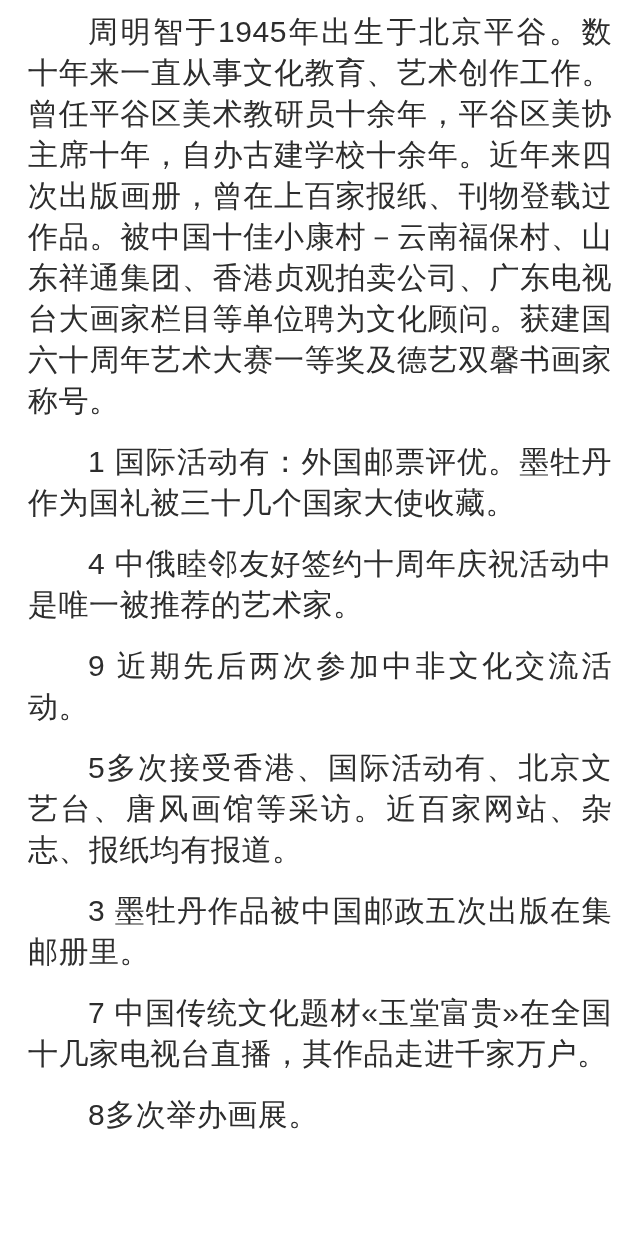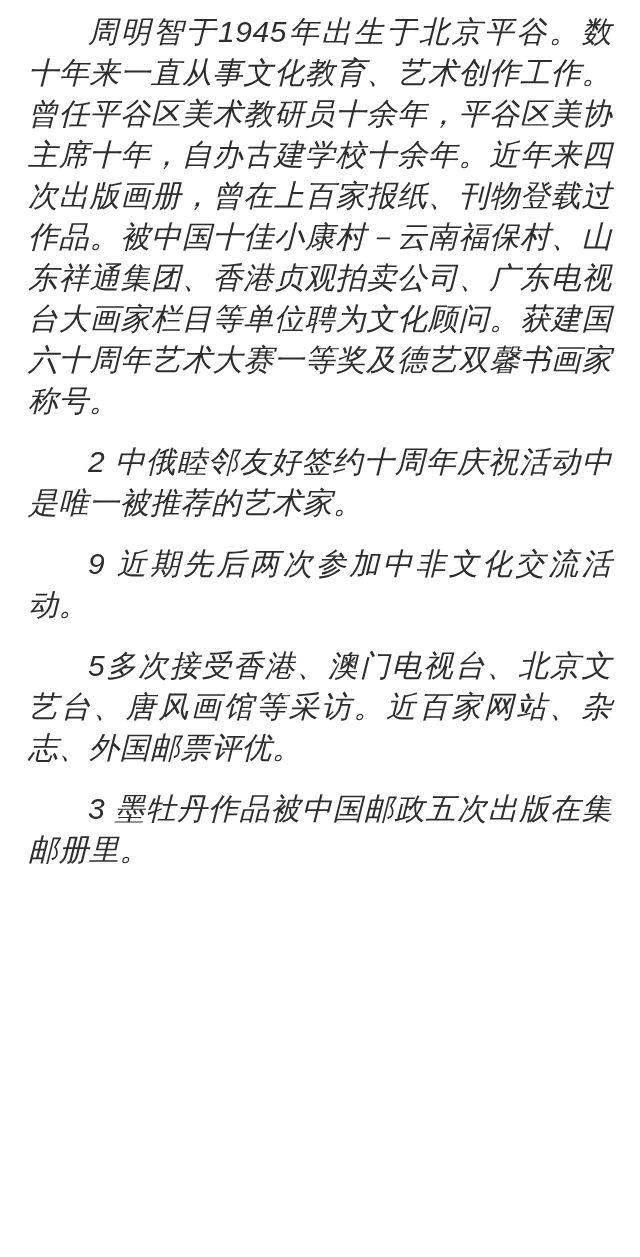--- a/index.html
+++ b/index.html
@@ -10,21 +10,20 @@
   body {
     width: 640px;
     font-family: "Liberation Sans", "DejaVu Sans", sans-serif;
   }
   .page {
     box-sizing: border-box;
     width: 640px;
     min-height: 1257px;
     background: #ffffff;
     padding: 11px 28px 14px 28px;
-    font-style: italic;
   }
   .doc {
     color: #2d2d2d;
     font-size: 30px;
     line-height: 41px;
     text-align: justify;
     letter-spacing: 0.5px;
   }
   .doc p {
     margin: 0 0 20px 0;
@@ -34,19 +33,22 @@
   .doc p:last-child {
     margin-bottom: 0;
   }
 </style>
 </head>
 <body>
 
 <div class="page">
   <div class="doc">
     <p>周明智于1945年出生于北京平谷。数十年来一直从事文化教育、艺术创作工作。曾任平谷区美术教研员十余年，平谷区美协主席十年，自办古建学校十余年。近年来四次出版画册，曾在上百家报纸、刊物登载过作品。被中国十佳小康村－云南福保村、山东祥通集团、香港贞观拍卖公司、广东电视台大画家栏目等单位聘为文化顾问。获建国六十周年艺术大赛一等奖及德艺双馨书画家称号。</p>
-    <p>2 中俄睦邻友好签约十周年庆祝活动中是唯一被推荐的艺术家。</p>
+    <p>1 国际活动有：外国邮票评优。墨牡丹作为国礼被三十几个国家大使收藏。</p>
+    <p>4 中俄睦邻友好签约十周年庆祝活动中是唯一被推荐的艺术家。</p>
     <p>9 近期先后两次参加中非文化交流活动。</p>
-    <p>5多次接受香港、澳门电视台、北京文艺台、唐风画馆等采访。近百家网站、杂志、外国邮票评优。</p>
+    <p>5多次接受香港、国际活动有、北京文艺台、唐风画馆等采访。近百家网站、杂志、报纸均有报道。</p>
     <p>3 墨牡丹作品被中国邮政五次出版在集邮册里。</p>
+    <p>7 中国传统文化题材«玉堂富贵»在全国十几家电视台直播，其作品走进千家万户。</p>
+    <p>8多次举办画展。</p>
 
   </div>
 </div>
 
 </body></html>

